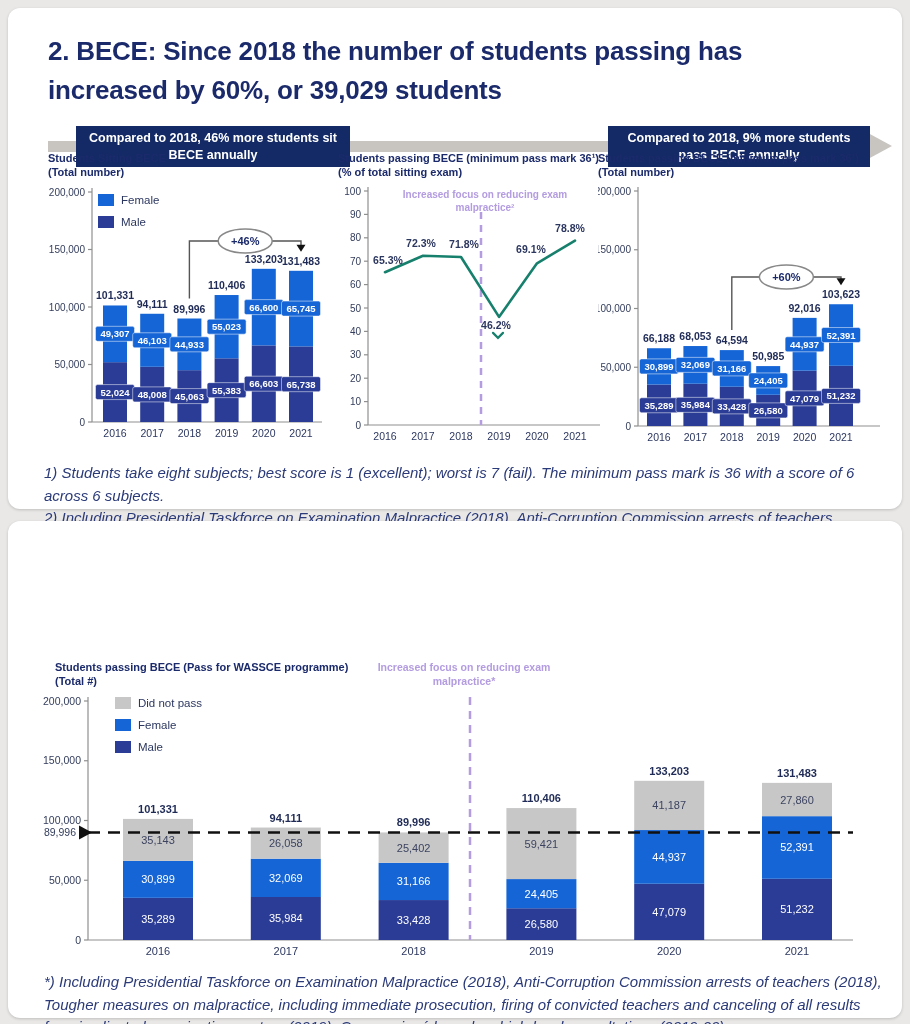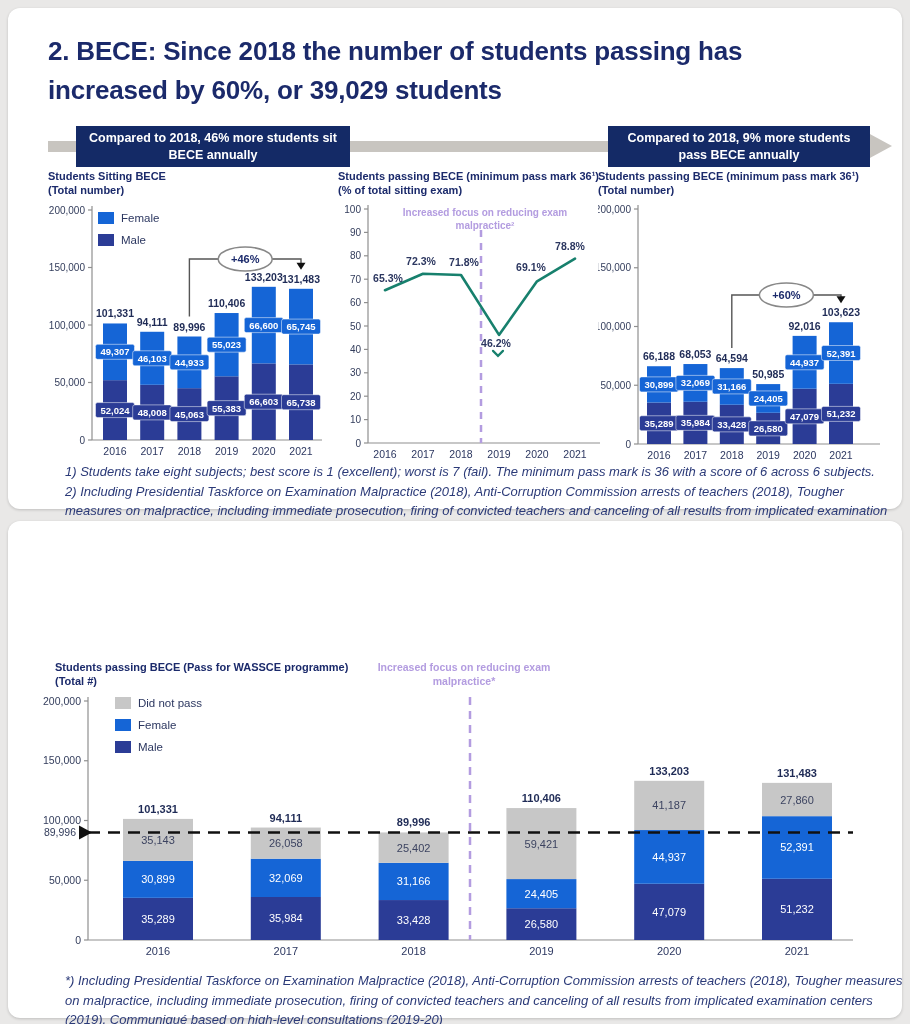--- a/index.html
+++ b/index.html
@@ -27,31 +27,31 @@
     border-left:24px solid #c8c5c0;
   }
   .banner{
     position:absolute;top:2px;height:41px;background:#142a66;color:#fff;
     font-size:12.5px;font-weight:700;line-height:1.3;text-align:center;
     display:flex;align-items:center;justify-content:center;padding:13px 8px;box-sizing:border-box;
   }
   #banner0{left:68px;width:274px;}
   #banner1{left:340px;width:268px;}
   #banner2{left:600px;width:262px;}
-  .chart-block{position:absolute;top:162px;height:312px;}
+  .chart-block{position:absolute;top:144px;height:312px;}
   #blockA{left:40px;width:292px;}
   #blockB{left:330px;width:290px;}
   #blockC{left:590px;width:300px;}
   #blockD{left:30px;top:168px;width:845px;height:284px;}
   .chart-title{font-size:11px;font-weight:700;color:#1b2a6b;line-height:1.25;}
   #blockD .chart-title{position:absolute;left:17px;top:-28px;}
   .chart-svg{position:absolute;left:0;top:34px;}
   #svgD{top:0;}
   .footnote{
-    position:absolute;left:57px;width:838px;font-size:13px;font-style:italic;
+    position:absolute;left:36px;width:838px;font-size:15px;font-style:italic;
     color:#2b3a78;line-height:1.5;
   }
   #card1 .footnote{top:454px;}
   #card2 .footnote{top:450px;}
   .purple-ann{
     position:absolute;left:320px;top:139px;width:272px;text-align:center;
     color:#b39ce0;font-weight:700;font-size:10.5px;line-height:1.35;
   }
   svg text{font-family:"Liberation Sans",sans-serif;}
   .tick{font-size:10px;fill:#333d5c;}

